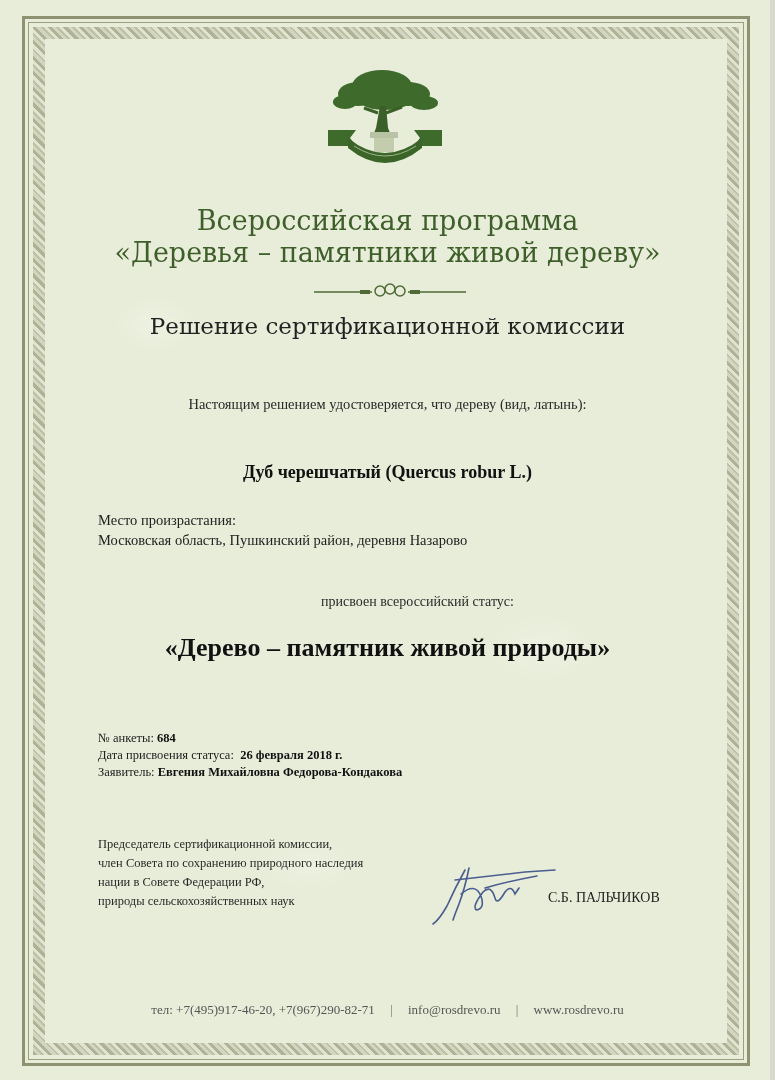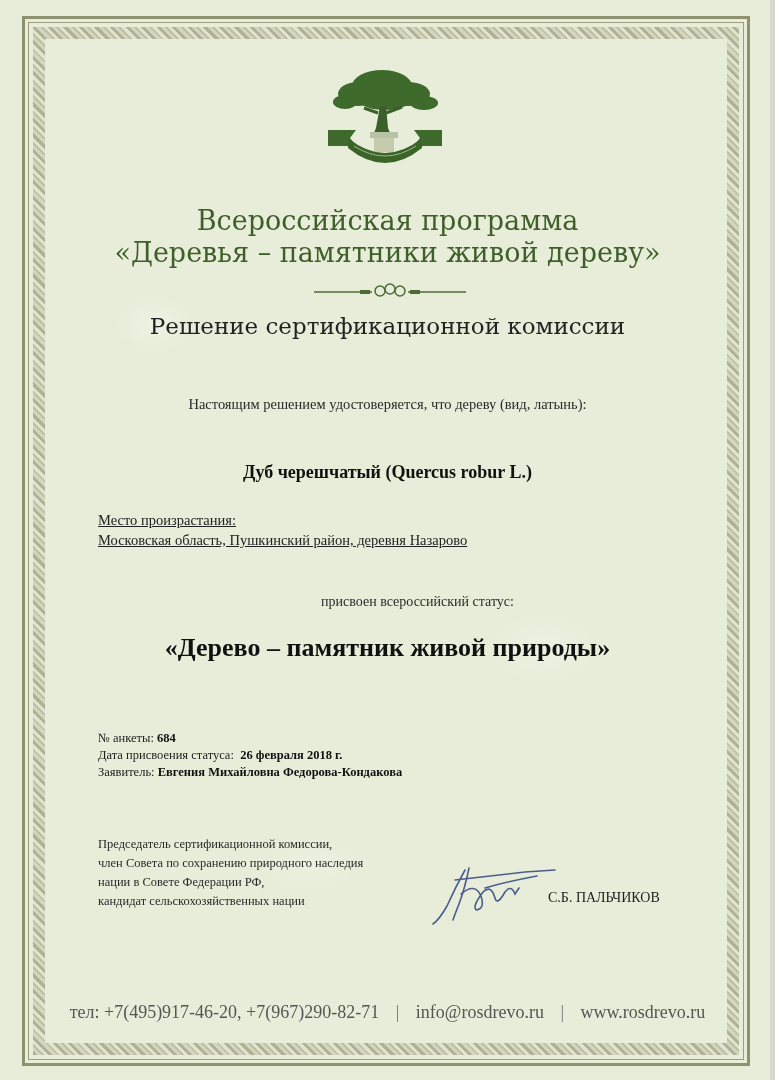--- a/index.html
+++ b/index.html
@@ -52,21 +52,21 @@
   }
   .intro {
     position: absolute; left: 0; top: 396px; width: 775px; text-align: center;
     font-size: 14.5px; color: #2a2a2a;
   }
   .species {
     position: absolute; left: 0; top: 462px; width: 775px; text-align: center;
     font-size: 18px; font-weight: bold; color: #111;
   }
   .location {
-    position: absolute; left: 98px; top: 510px; font-size: 14.5px; color: #222; line-height: 20px; text-decoration: underline;
+    position: absolute; left: 98px; top: 510px; font-size: 14.5px; color: #222; line-height: 20px;
   }
   .assigned {
     position: absolute; left: 0; top: 594px; width: 775px; text-align: center;
     font-size: 14px; color: #2a2a2a; padding-left: 30px;
   }
   .status {
     position: absolute; left: 0; top: 633px; width: 775px; text-align: center;
     font-size: 26px; font-weight: bold; color: #111;
   }
   .meta {
@@ -75,21 +75,21 @@
   .meta b { font-weight: bold; color: #111; }
   .chair {
     position: absolute; left: 98px; top: 835px; font-size: 12.5px; color: #2a2a2a; line-height: 19px;
   }
   .signature { position: absolute; left: 425px; top: 858px; width: 140px; height: 70px; }
   .signer {
     position: absolute; left: 548px; top: 890px; font-size: 14px; color: #222;
   }
   .footer {
     position: absolute; left: 0; top: 1002px; width: 775px; text-align: center;
-    font-size: 18px; color: #555;
+    font-size: 13px; color: #555;
   }
   .footer .sep { margin: 0 12px; color: #777; }
 </style>
 </head>
 <body>
 
 <div class="page">
   <div class="edge-right"></div>
   <div class="frame-outer"></div>
   <div class="frame-ornament"></div>
@@ -157,21 +157,21 @@
       <div>
         <span>Заявитель:</span>
         <b>Евгения Михайловна Федорова-Кондакова</b>
       </div>
     </div>
 
     <div class="chair">
       <div>Председатель сертификационной комиссии,</div>
       <div>член Совета по сохранению природного наследия</div>
       <div>нации в Совете Федерации РФ,</div>
-      <div>кандидат сельскохозяйственных нации</div>
+      <div>природы сельскохозяйственных наук</div>
     </div>
 
     <svg class="signature" viewBox="0 0 140 70">
       <g fill="none" stroke="#4a5d8f" stroke-width="1.6" stroke-linecap="round">
         <path d="M40 12 Q30 30 22 48 Q14 62 8 66"></path>
         <path d="M44 10 Q40 30 34 46 Q30 56 28 62"></path>
         <path d="M30 22 L100 14 L130 12"></path>
         <path d="M36 36 Q50 24 56 38 Q60 50 52 52 Q46 50 58 34 Q66 26 70 40 Q72 48 80 34 Q86 26 90 36 L94 30"></path>
         <path d="M60 30 Q80 24 112 18"></path>
       </g>

